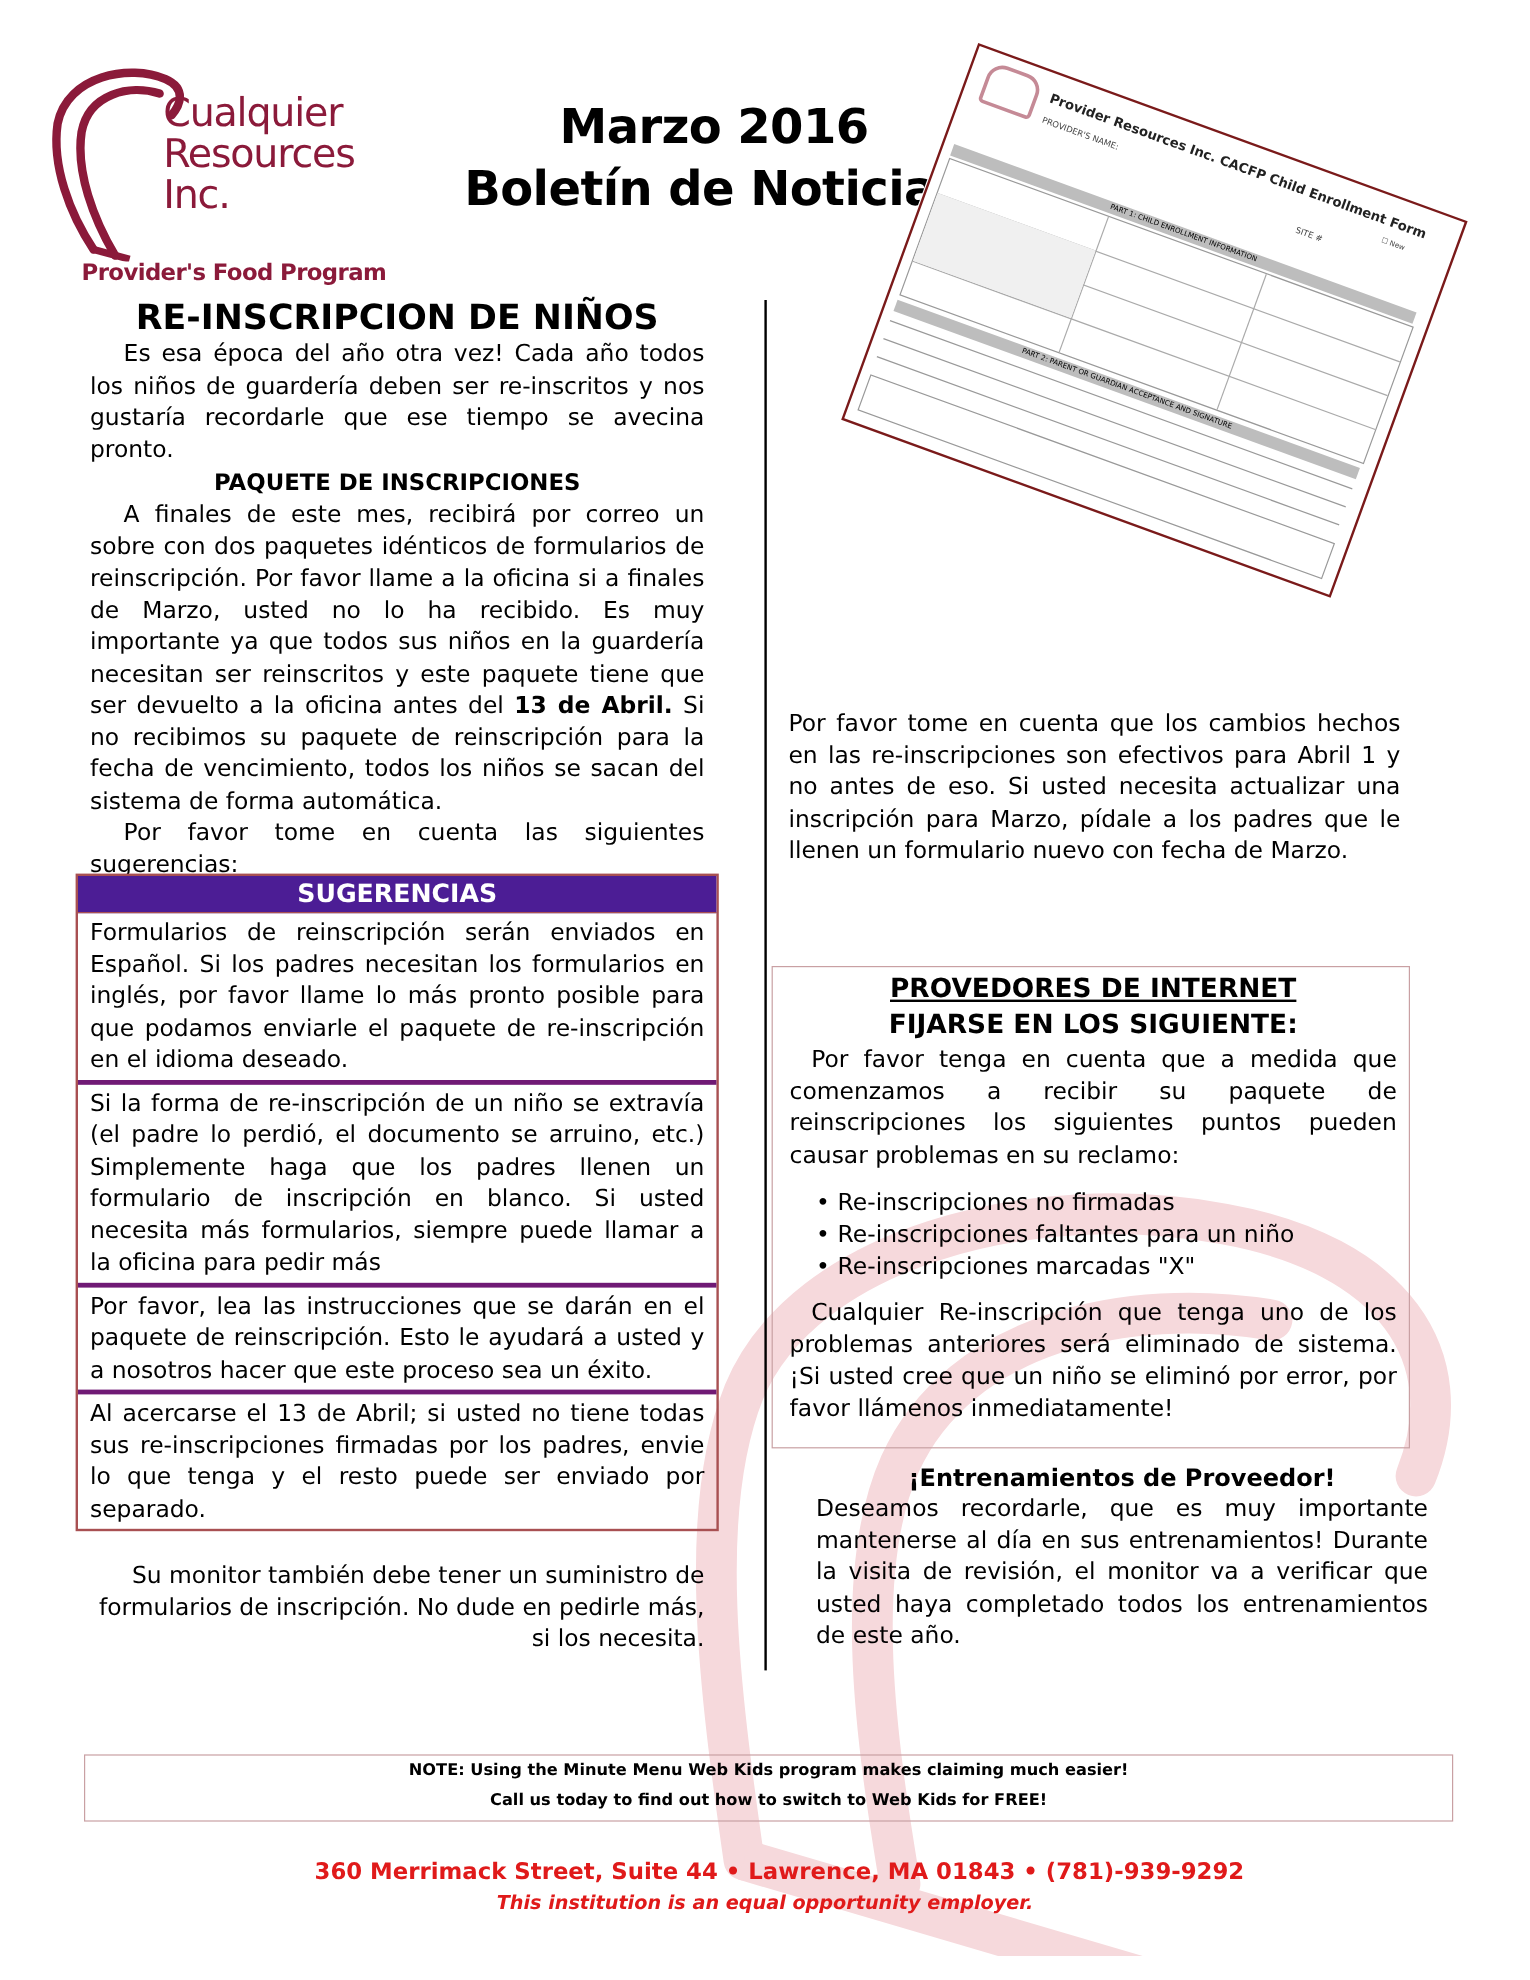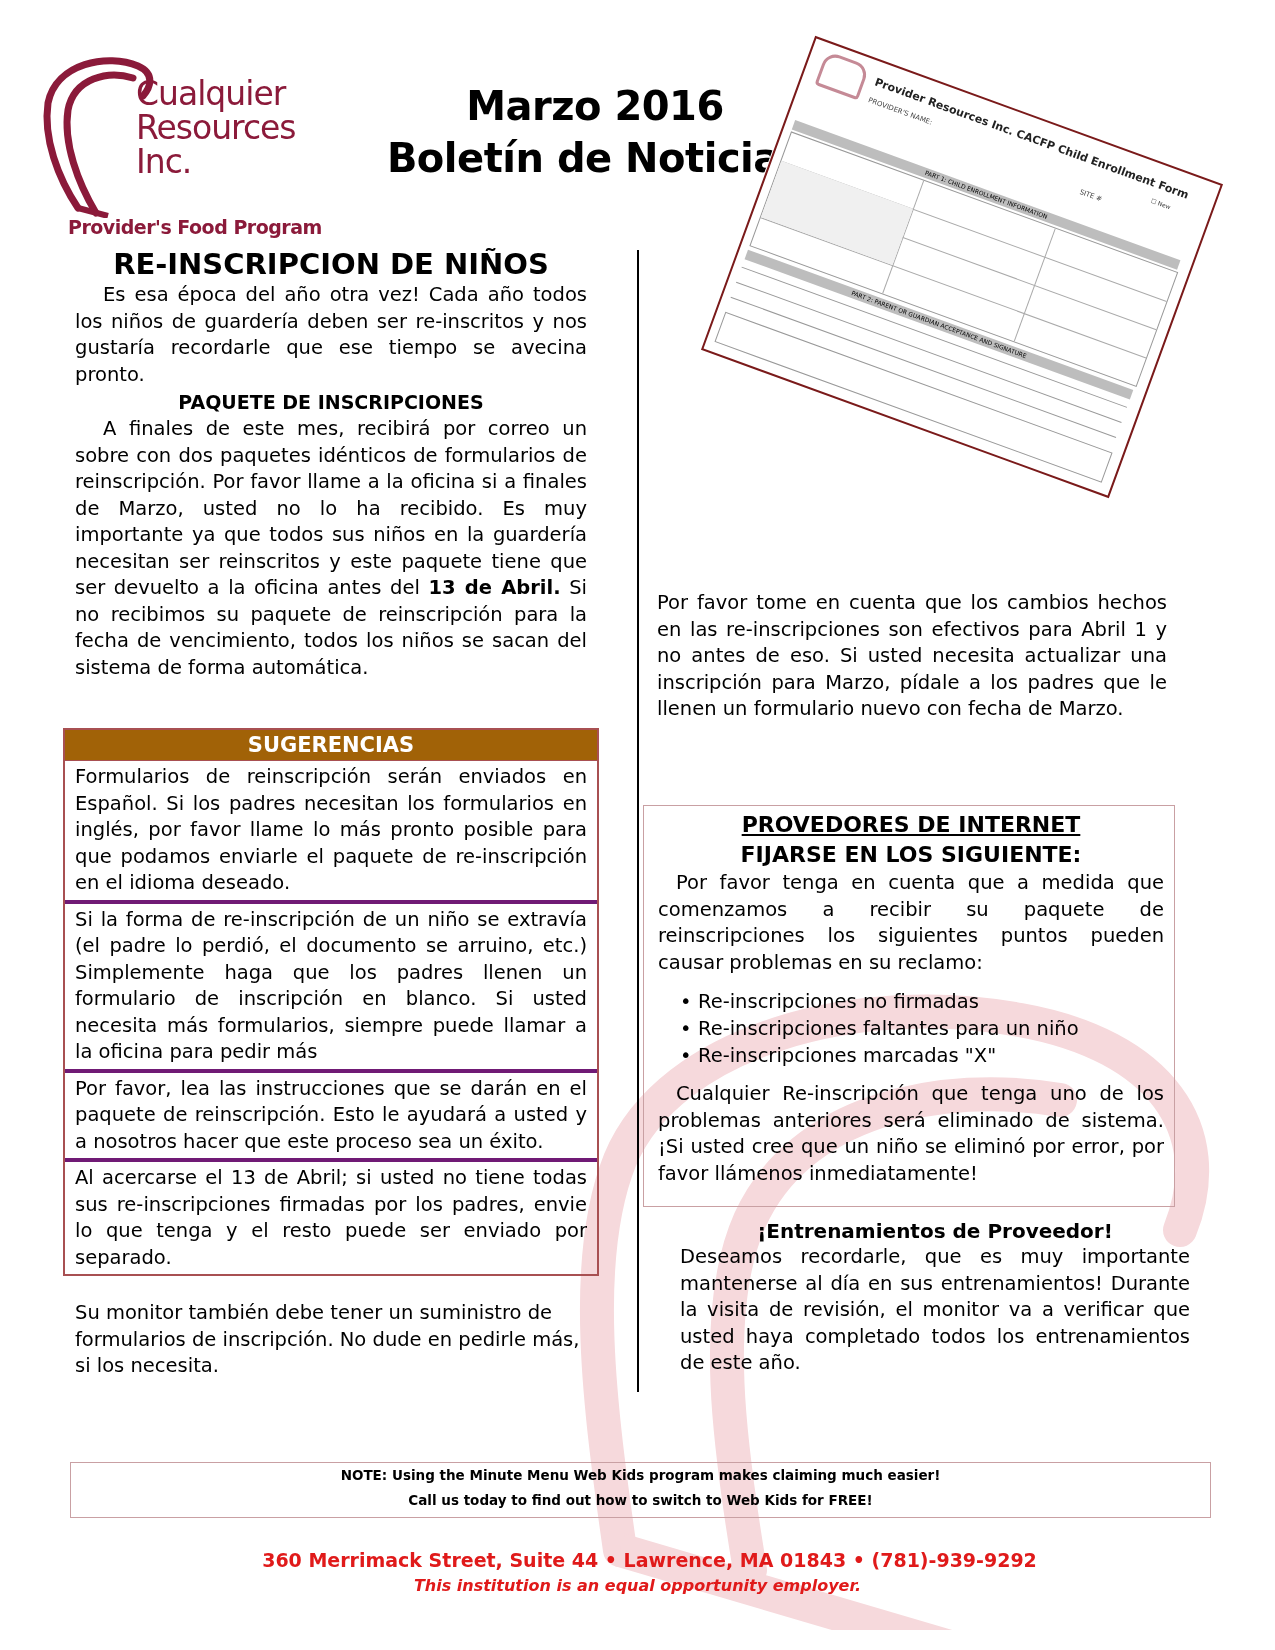--- a/index.html
+++ b/index.html
@@ -27,21 +27,21 @@
   
   .col-text { font-size:19.5px; line-height:26.5px; text-align:justify; }
   .indent { text-indent:28px; }
   .h-sec { font-weight:bold; text-align:center; }
 
   #left-col { left:75px; top:246px; width:512px; }
   #divider { left:637px; top:250px; width:2px; height:1142px; background:#000; }
 
   
   #sug-table { left:63px; top:728px; width:532px; border:2px solid #a85052; }
-  #sug-head { background:#a16207; color:#fff; font-weight:bold; text-align:center;
+  #sug-head { background:#4c1d95; color:#fff; font-weight:bold; text-align:center;
               font-size:21px; line-height:30px; border-bottom:1px solid #a85052; }
   .sug-row { padding:3px 10px 3px 10px; border-top:4px solid #701a75;
              font-size:19.5px; line-height:26.5px; text-align:justify; }
   .sug-row:first-of-type { border-top:none; }
 
   #right-col { left:657px; top:590px; width:510px; }
 
   #internet-box { left:643px; top:805px; width:530px; height:400px;
                   border:1px solid #c9a0a3; }
   #internet-inner { position:absolute; left:14px; top:4px; width:506px; }
@@ -106,31 +106,32 @@
     <div style="position:absolute;left:8px;top:272px;width:410px;height:1px;background:#999;"></div>
     <div style="position:absolute;left:8px;top:288px;width:410px;height:30px;border:1px solid #999;"></div>
   </div>
 </div>
 
 <div id="left-col" class="abs col-text">
   <div class="h-sec" style="font-size:29px;line-height:36px;margin-bottom:0;">RE-INSCRIPCION DE NIÑOS</div>
   <p class="indent" style="margin:0;">Es esa época del año otra vez! Cada año todos los niños de guardería deben ser re-inscritos y nos gustaría recordarle que ese tiempo se avecina pronto.</p>
   <div class="h-sec" style="font-size:19px;line-height:28px;">PAQUETE DE INSCRIPCIONES</div>
   <p class="indent" style="margin:0;"><span>A finales de este mes, recibirá por correo un sobre con dos paquetes idénticos de formularios de reinscripción. Por favor llame a la oficina si a finales de Marzo, usted no lo ha recibido. Es muy importante ya que todos sus niños en la guardería necesitan ser reinscritos y este paquete tiene que ser devuelto a la oficina antes del </span><b>13 de Abril.</b><span> Si no recibimos su paquete de reinscripción para la fecha de vencimiento, todos los niños se sacan del sistema de forma automática.</span></p>
+  <p class="indent" style="margin:0;">Por favor tome en cuenta las siguientes sugerencias:</p>
 </div>
 
 <div id="sug-table" class="abs">
   <div id="sug-head">SUGERENCIAS</div>
   <div class="sug-row" style="border-top:none;">Formularios de reinscripción serán enviados en Español. Si los padres necesitan los formularios en inglés, por favor llame lo más pronto posible para que podamos enviarle el paquete de re-inscripción en el idioma deseado.</div>
   <div class="sug-row">Si la forma de re-inscripción de un niño se extravía (el padre lo perdió, el documento se arruino, etc.) Simplemente haga que los padres llenen un formulario de inscripción en blanco. Si usted necesita más formularios, siempre puede llamar a la oficina para pedir más</div>
   <div class="sug-row">Por favor, lea las instrucciones que se darán en el paquete de reinscripción. Esto le ayudará a usted y a nosotros hacer que este proceso sea un éxito.</div>
   <div class="sug-row">Al acercarse el 13 de Abril; si usted no tiene todas sus re-inscripciones firmadas por los padres, envie lo que tenga y el resto puede ser enviado por separado.</div>
 </div>
 
-<div class="abs col-text" style="left:75px;top:1300px;width:512px;text-align:left;">Su monitor también debe tener un suministro de formularios de inscripción. No dude en pedirle más, si los necesita.</div>
+<div class="abs col-text" style="left:75px;top:1300px;width:512px;text-align:right;">Su monitor también debe tener un suministro de formularios de inscripción. No dude en pedirle más, si los necesita.</div>
 
 <div id="divider" class="abs"></div>
 
 <div id="right-col" class="abs col-text">Por favor tome en cuenta que los cambios hechos en las re-inscripciones son efectivos para Abril 1 y no antes de eso. Si usted necesita actualizar una inscripción para Marzo, pídale a los padres que le llenen un formulario nuevo con fecha de Marzo.</div>
 
 <div id="internet-box" class="abs">
   <div id="internet-inner" class="col-text">
     <div class="h-sec" style="font-size:22px;line-height:30px;text-decoration:underline;">PROVEDORES DE INTERNET</div>
     <div class="h-sec" style="font-size:22px;line-height:30px;">FIJARSE EN LOS SIGUIENTE:</div>
     <p class="indent" style="margin:0;text-indent:18px;">Por favor tenga en cuenta que a medida que comenzamos a recibir su paquete de reinscripciones los siguientes puntos pueden causar problemas en su reclamo:</p>

